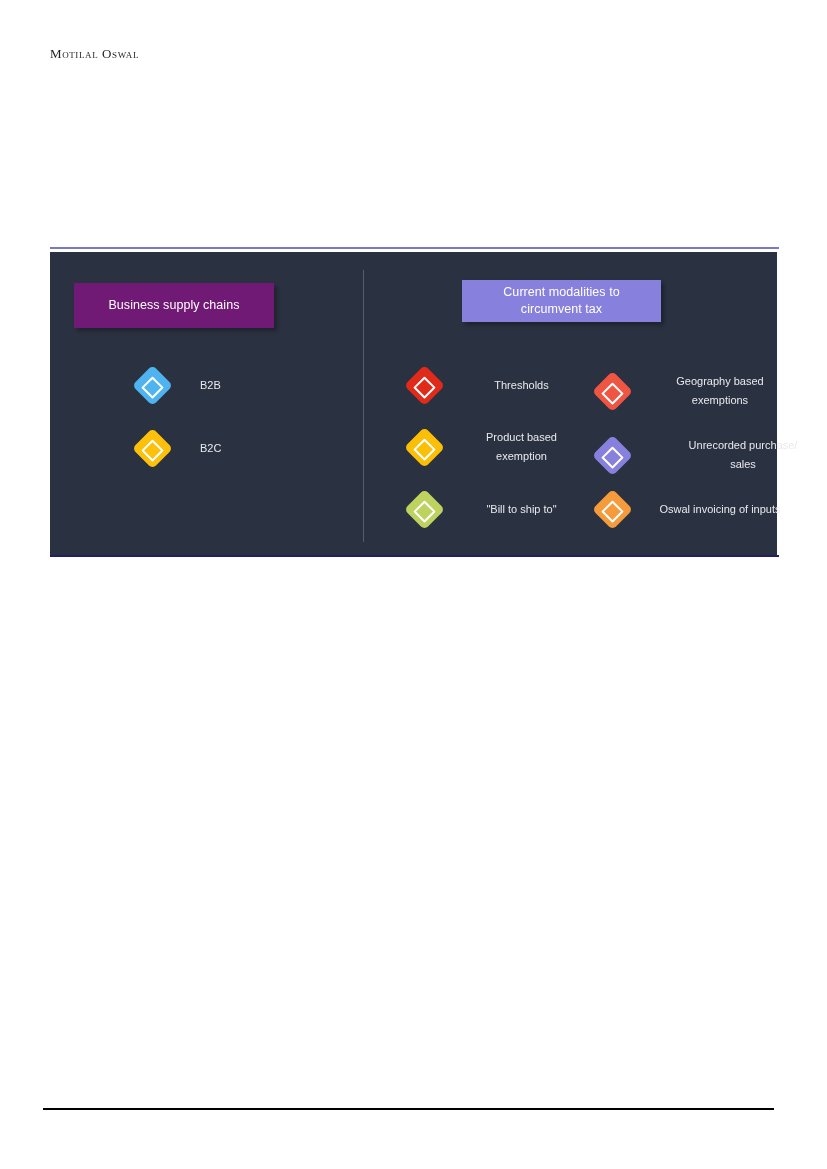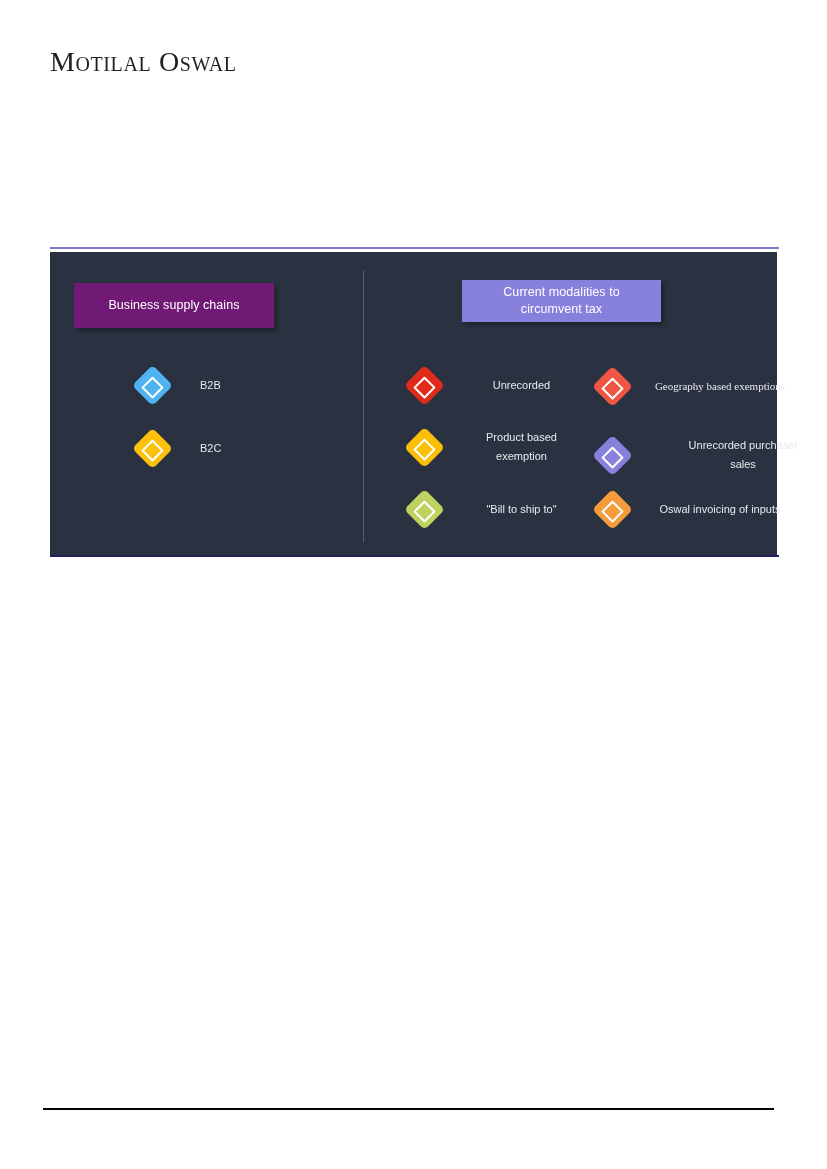--- a/index.html
+++ b/index.html
@@ -16,21 +16,21 @@
     -webkit-font-smoothing: antialiased;
     overflow: hidden;
   }
 
   
   .brand {
     position: absolute;
     left: 50px;
     top: 46px;
     font-family: "Liberation Serif", serif;
-    font-size: 28px;
+    font-size: 13px;
     letter-spacing: 0.6px;
     color: #231f20;
     white-space: nowrap;
     font-variant: small-caps;
     text-transform: capitalize;
   }
 
   
   .slide {
     position: absolute;
@@ -197,38 +197,38 @@
     <div class="diamond" style="background:#FDC00B;">
       <span class="inner"></span>
     </div>
     <div class="label">B2C</div>
   </div>
 
   <div class="row row-r1" style="top:119px;">
     <div class="diamond" style="background:#E02B1A;">
       <span class="inner"></span>
     </div>
-    <div class="label">Unrecorded</div>
+    <div class="label">Thresholds</div>
   </div>
 
   <div class="row row-r1" style="top:176px;">
     <div class="diamond" style="background:#FBBF07;">
       <span class="inner"></span>
     </div>
     <div class="label">Product based exemption</div>
   </div>
 
   <div class="row row-r1" style="top:243px;">
     <div class="diamond" style="background:#BDD25F;">
       <span class="inner"></span>
     </div>
     <div class="label">"Bill to ship to"</div>
   </div>
 
-  <div class="row row-r2" style="top:120px;font-family:Liberation Serif, serif;">
+  <div class="row row-r2" style="top:120px;">
     <div class="diamond" style="background:#EE5543;">
       <span class="inner"></span>
     </div>
     <div class="label">Geography based exemptions</div>
   </div>
 
   <div class="row row-r2" style="top:184px;gap:39px;">
     <div class="diamond" style="background:#8781DD;">
       <span class="inner"></span>
     </div>

